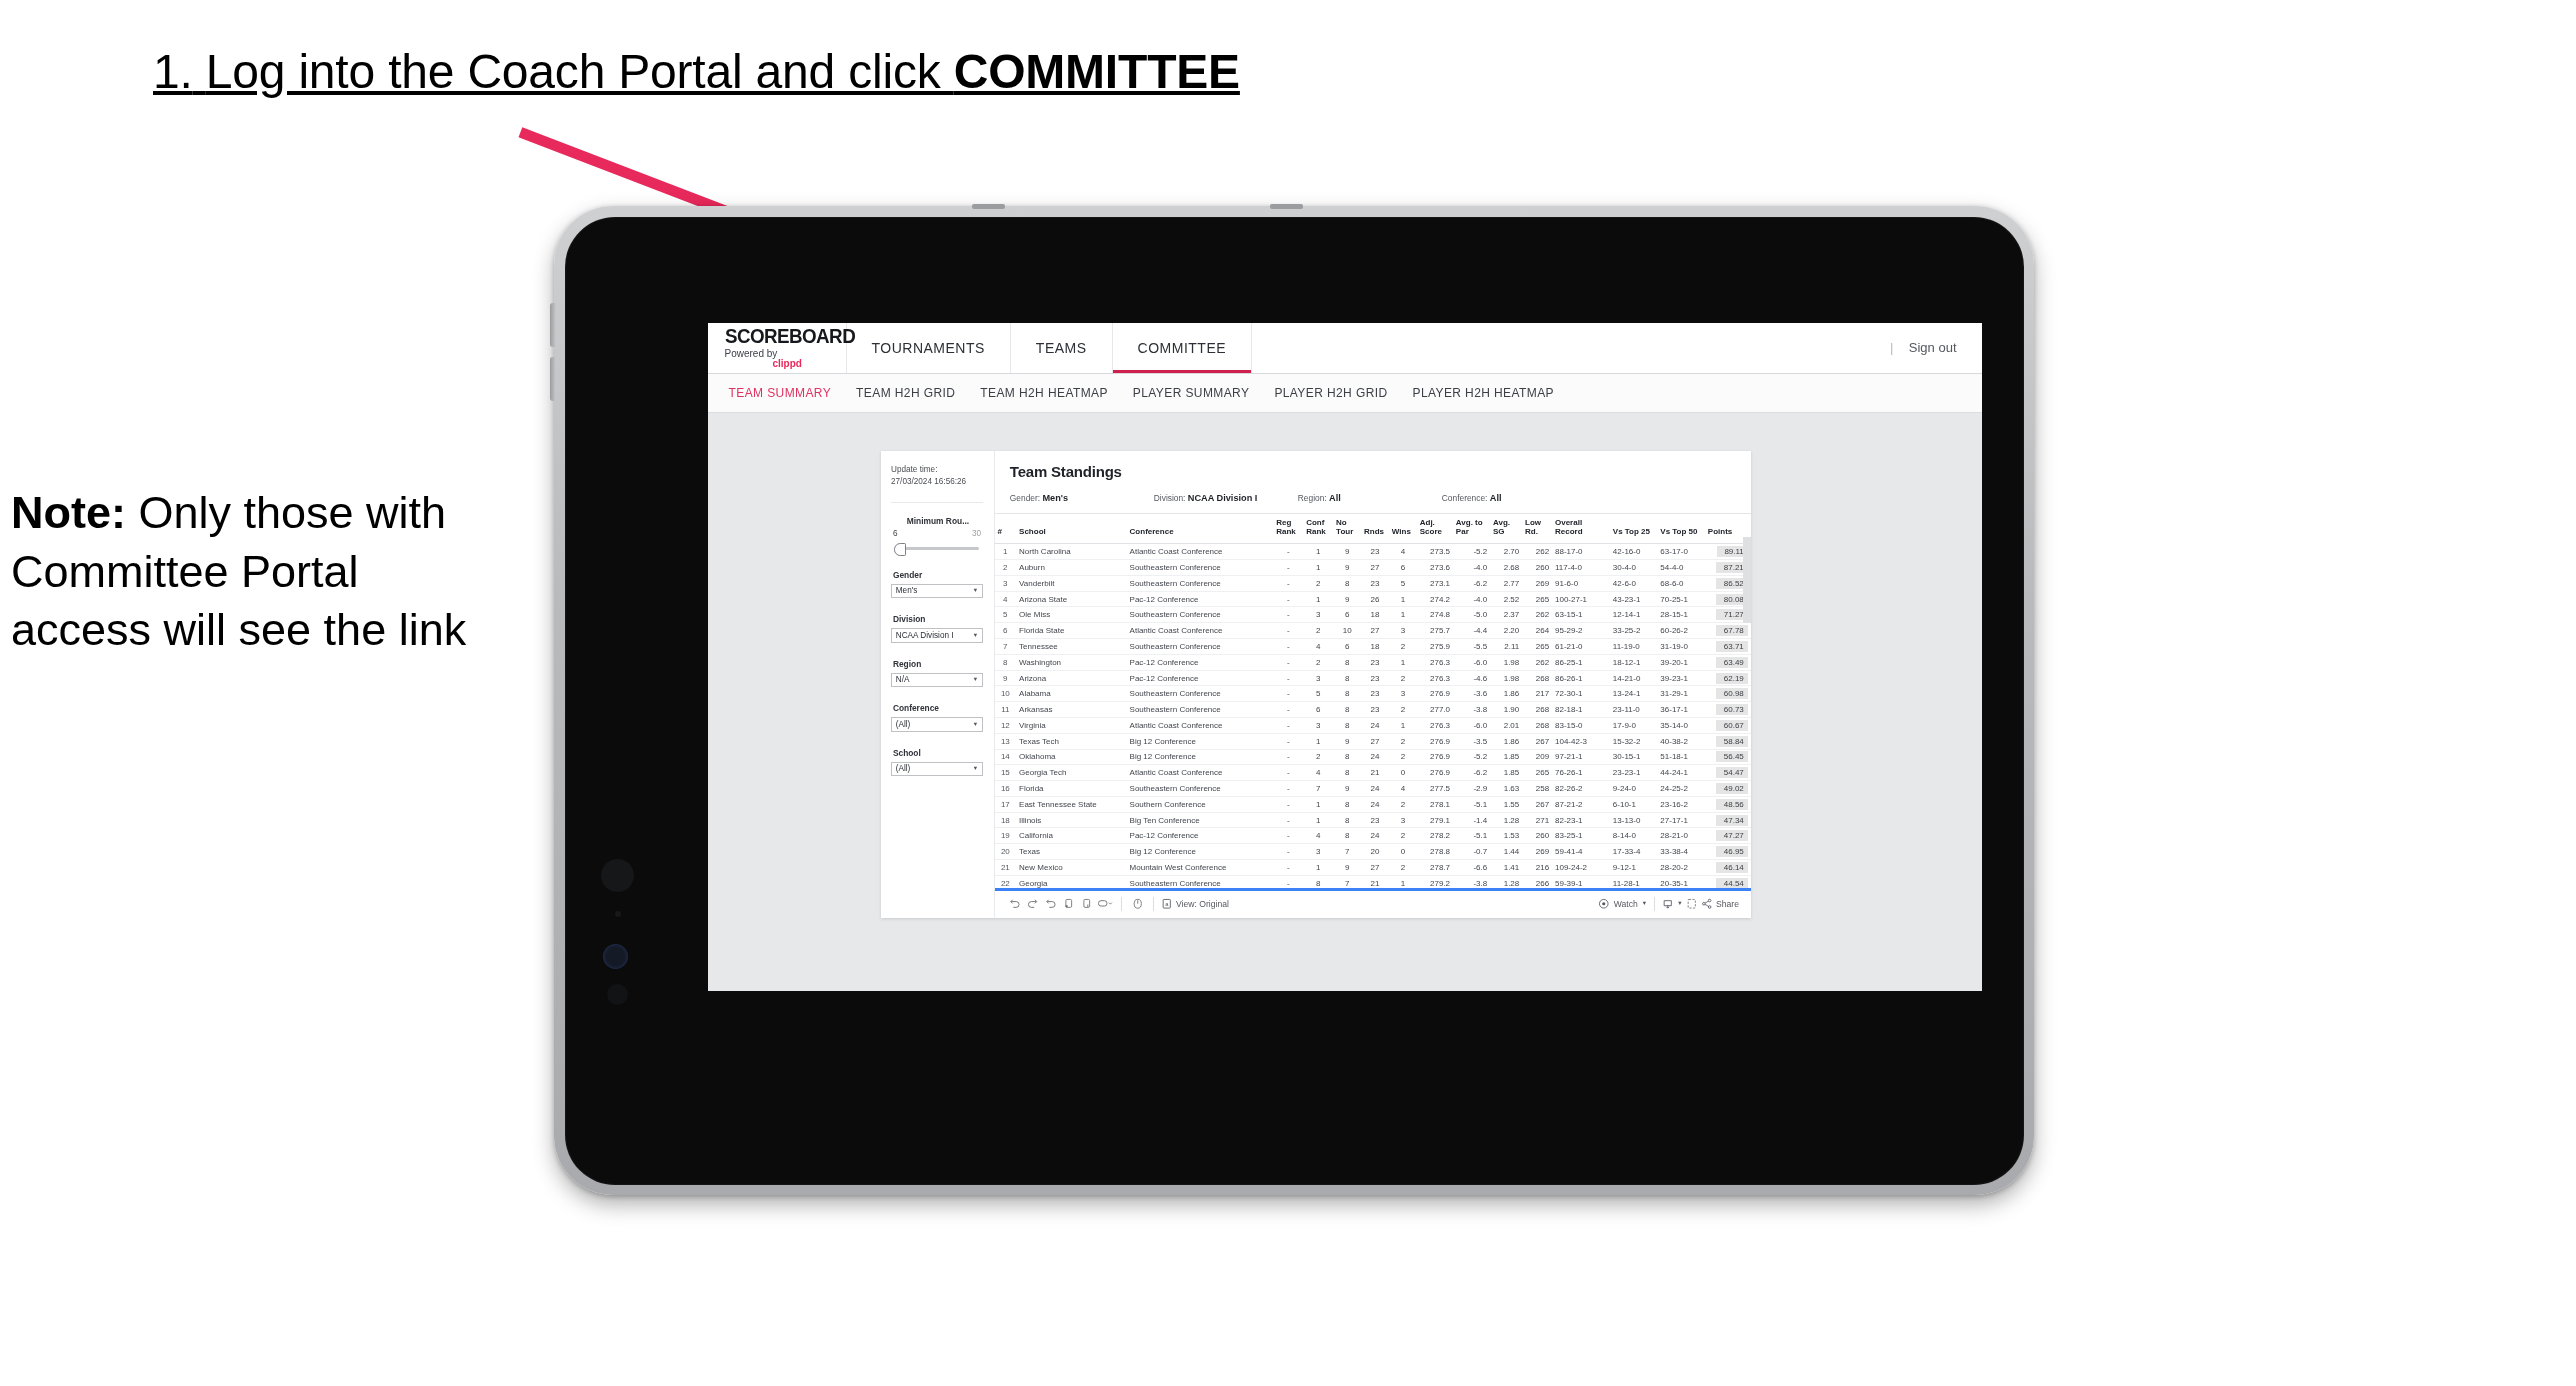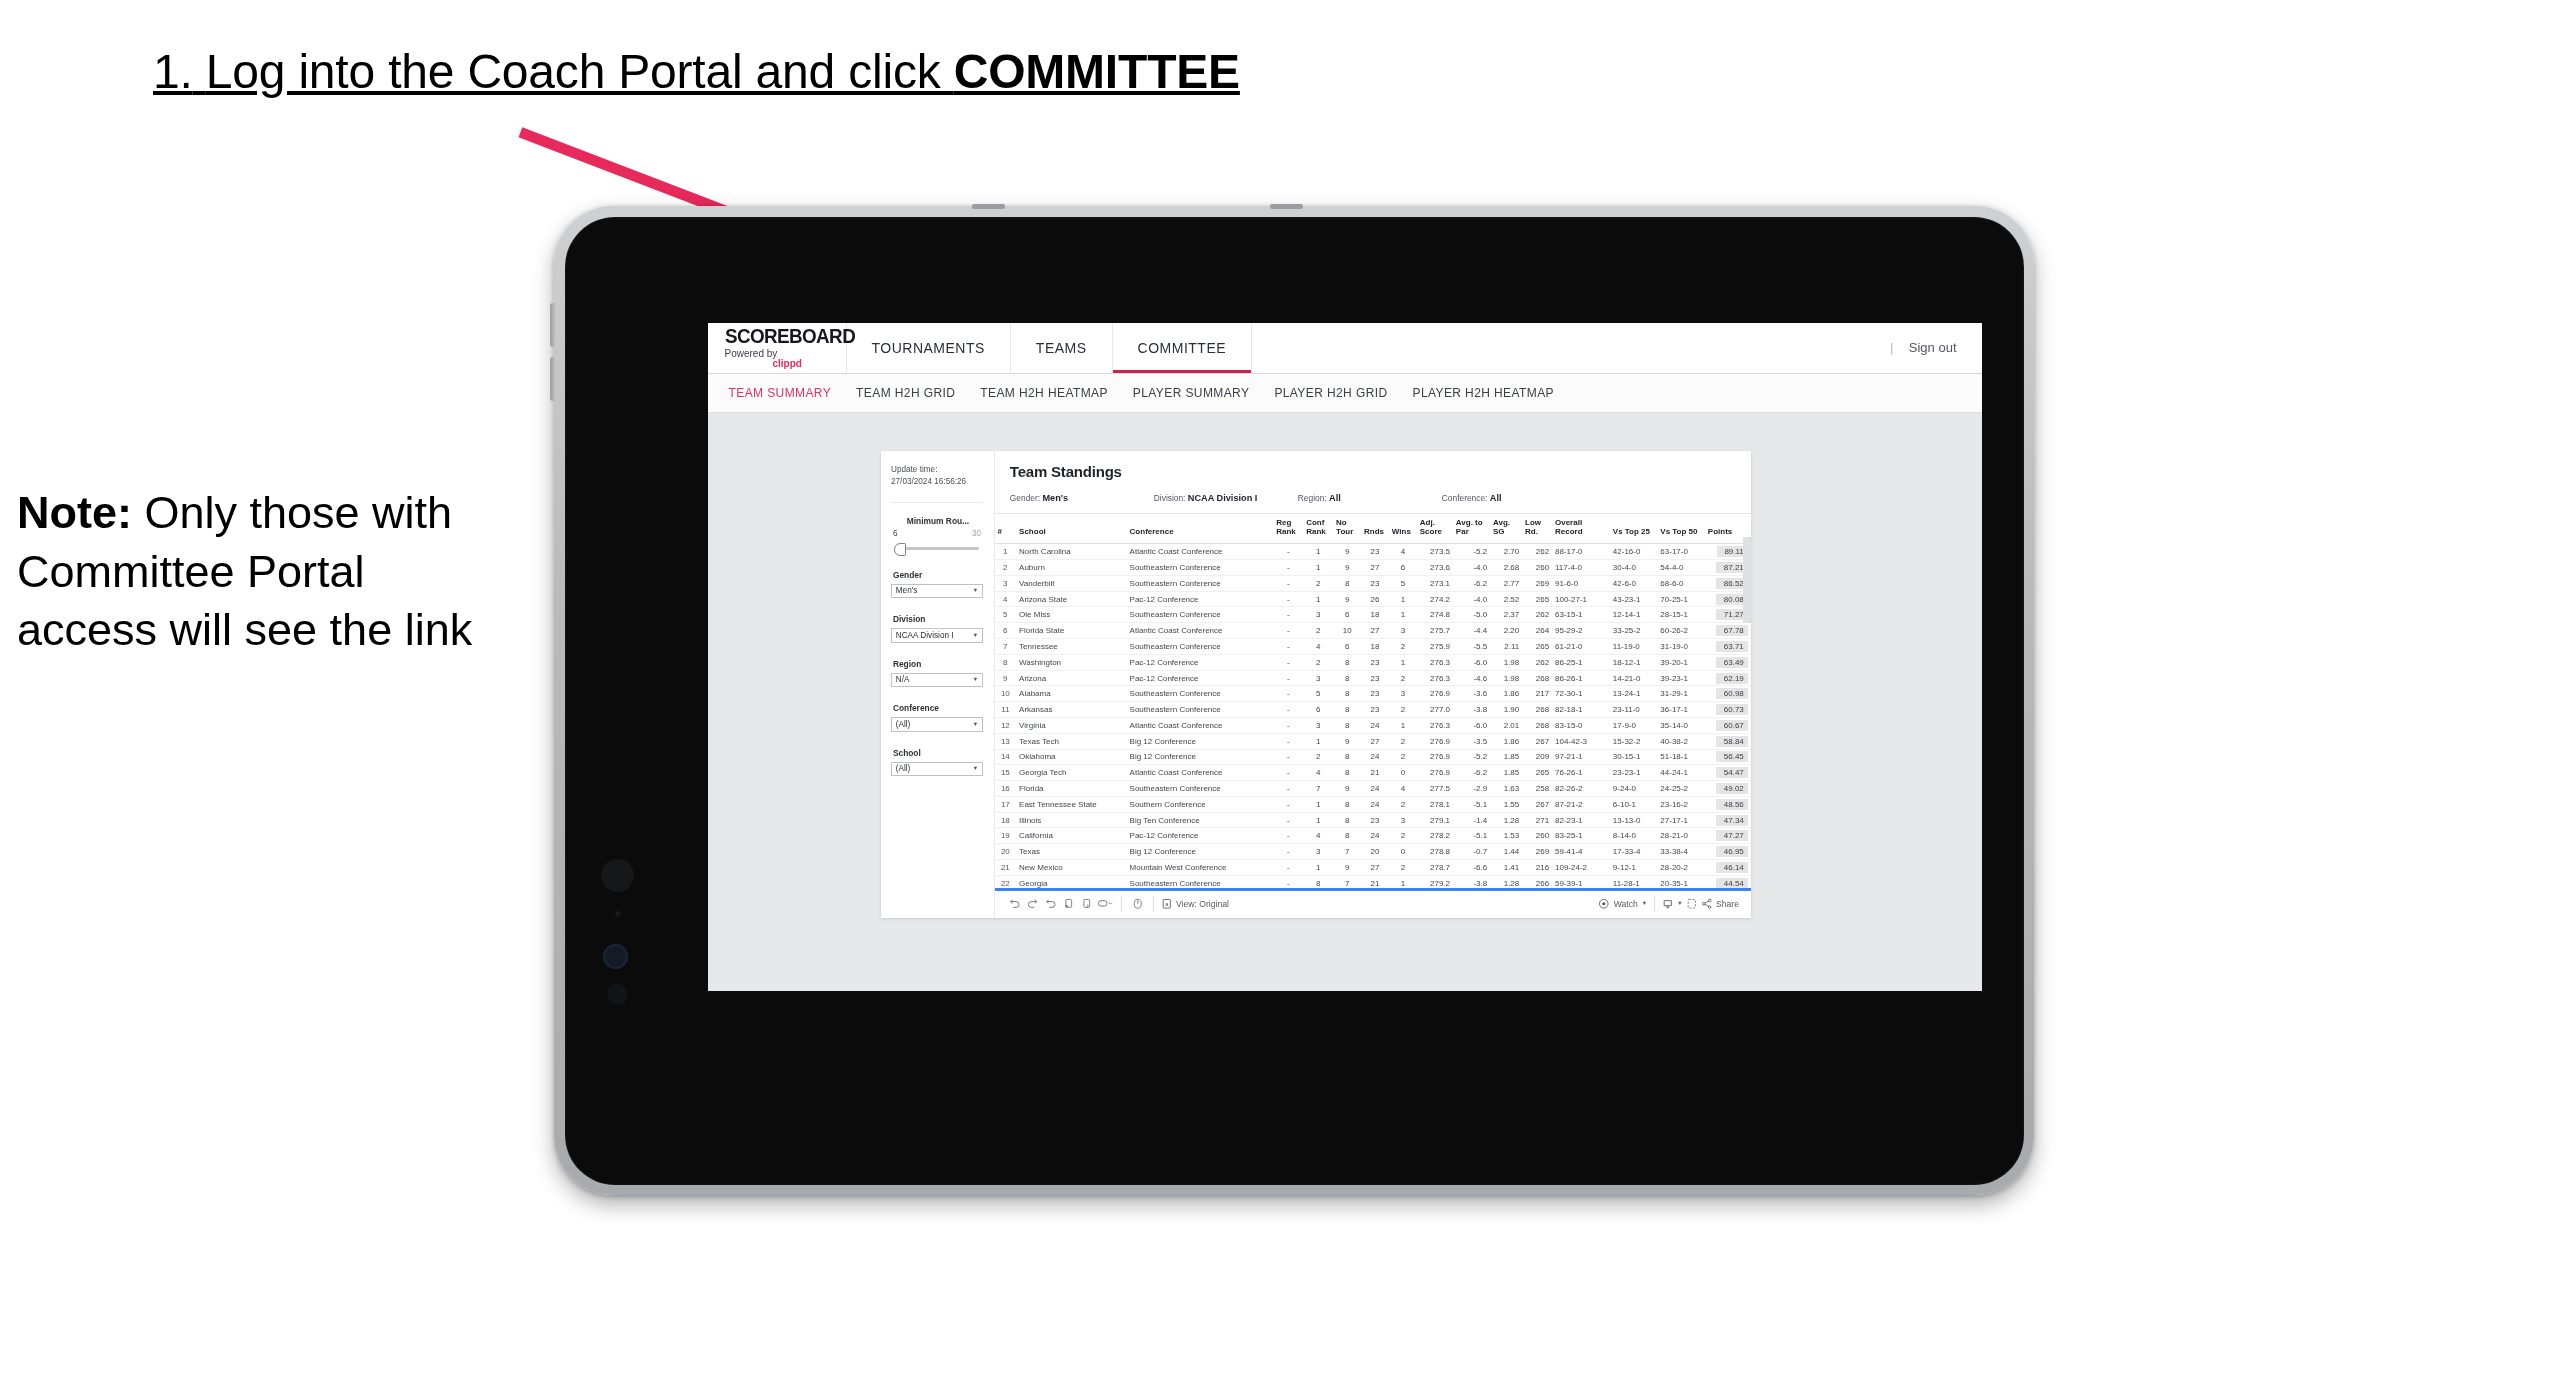--- a/index.html
+++ b/index.html
@@ -10,21 +10,21 @@
 
   
   .slide-heading{
     position:absolute;left:153px;top:44px;width:1438px;
     font-size:48px;color:#000;letter-spacing:-0.2px;white-space:nowrap;text-decoration:underline;
   }
   .slide-heading .num{font-weight:400;}
   .slide-heading .bold{font-weight:700;}
 
   .note-block{
-    position:absolute;left:17px;top:484px;width:499px;
+    position:absolute;left:11px;top:484px;width:499px;
     font-size:45px;line-height:1.30;color:#000;
   }
   .note-block .nlabel{font-weight:700;}
 
   
   .arrow-svg{position:absolute;left:499px;top:115px;width:537px;height:249px;}
 
   
   .tablet{
     position:absolute;left:554px;top:206px;width:1480px;height:989px;

